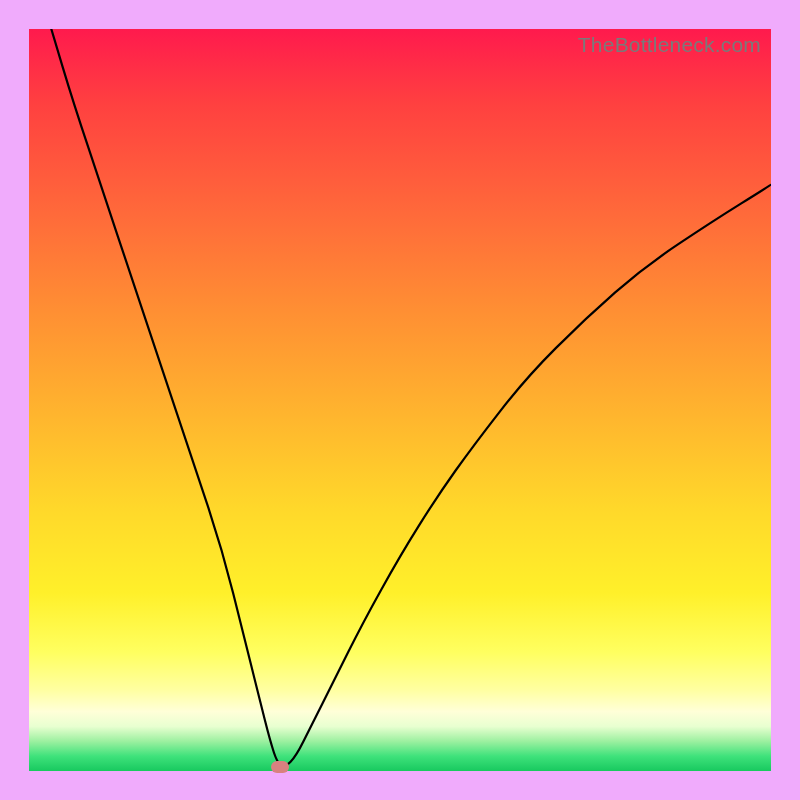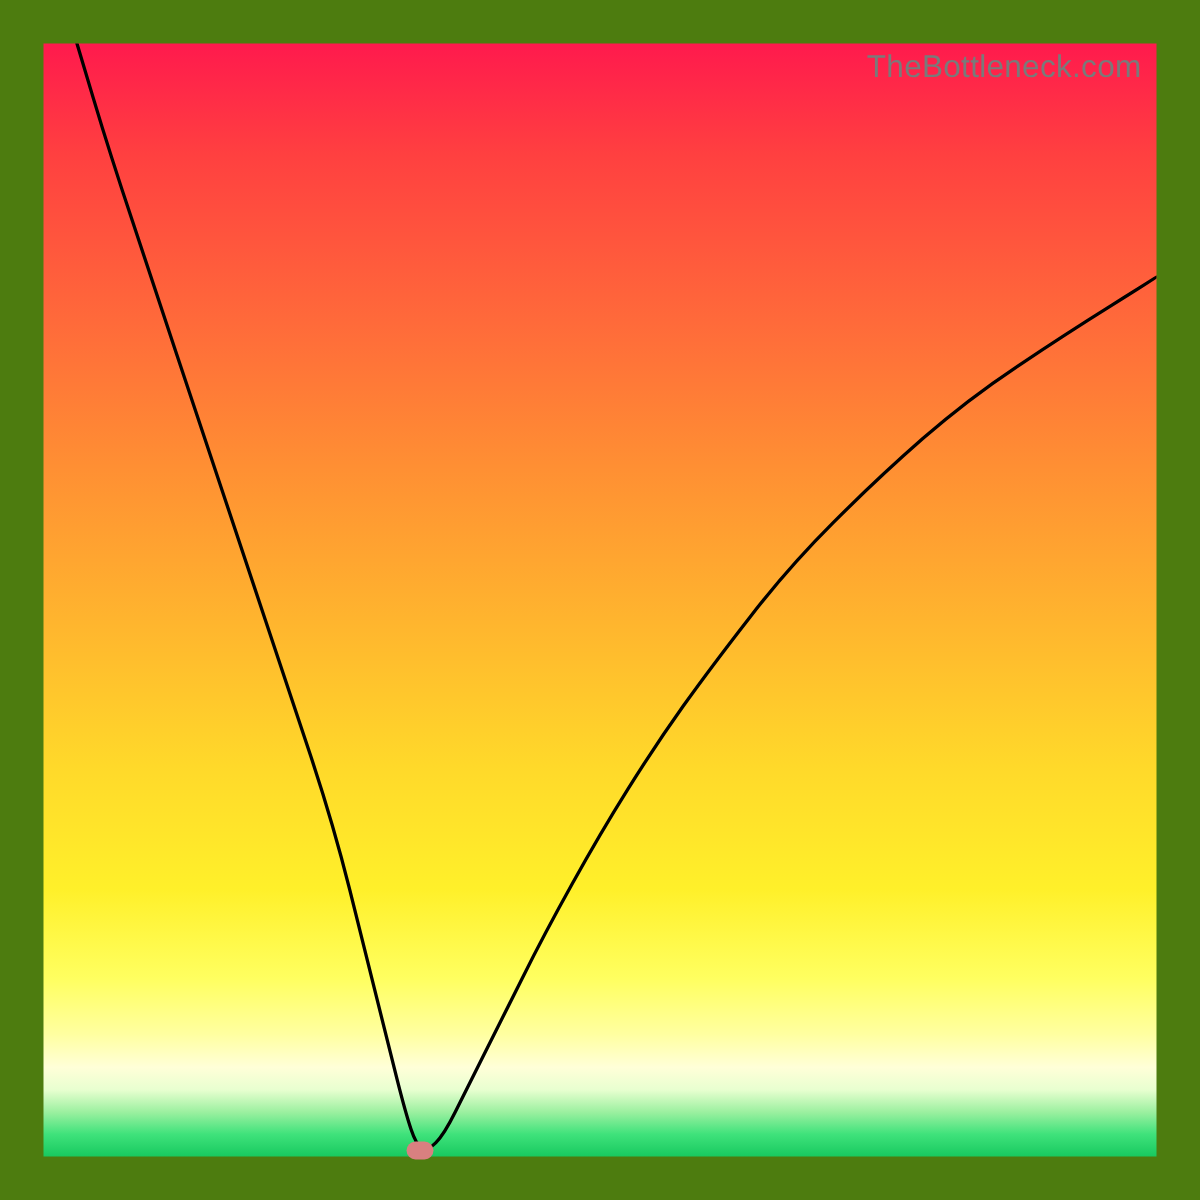--- a/index.html
+++ b/index.html
@@ -8,21 +8,21 @@
     width: 800px;
     height: 800px;
     overflow: hidden;
     background: #000;
     font-family: Arial, Helvetica, sans-serif;
   }
   .frame {
     position: relative;
     width: 800px;
     height: 800px;
-    background: #4d7c0f;
+    background: #f0abfc;
   }
   .plot {
     position: absolute;
     left: 29px;
     top: 29px;
     width: 742px;
     height: 742px;
     
     background: linear-gradient(
       to bottom,

